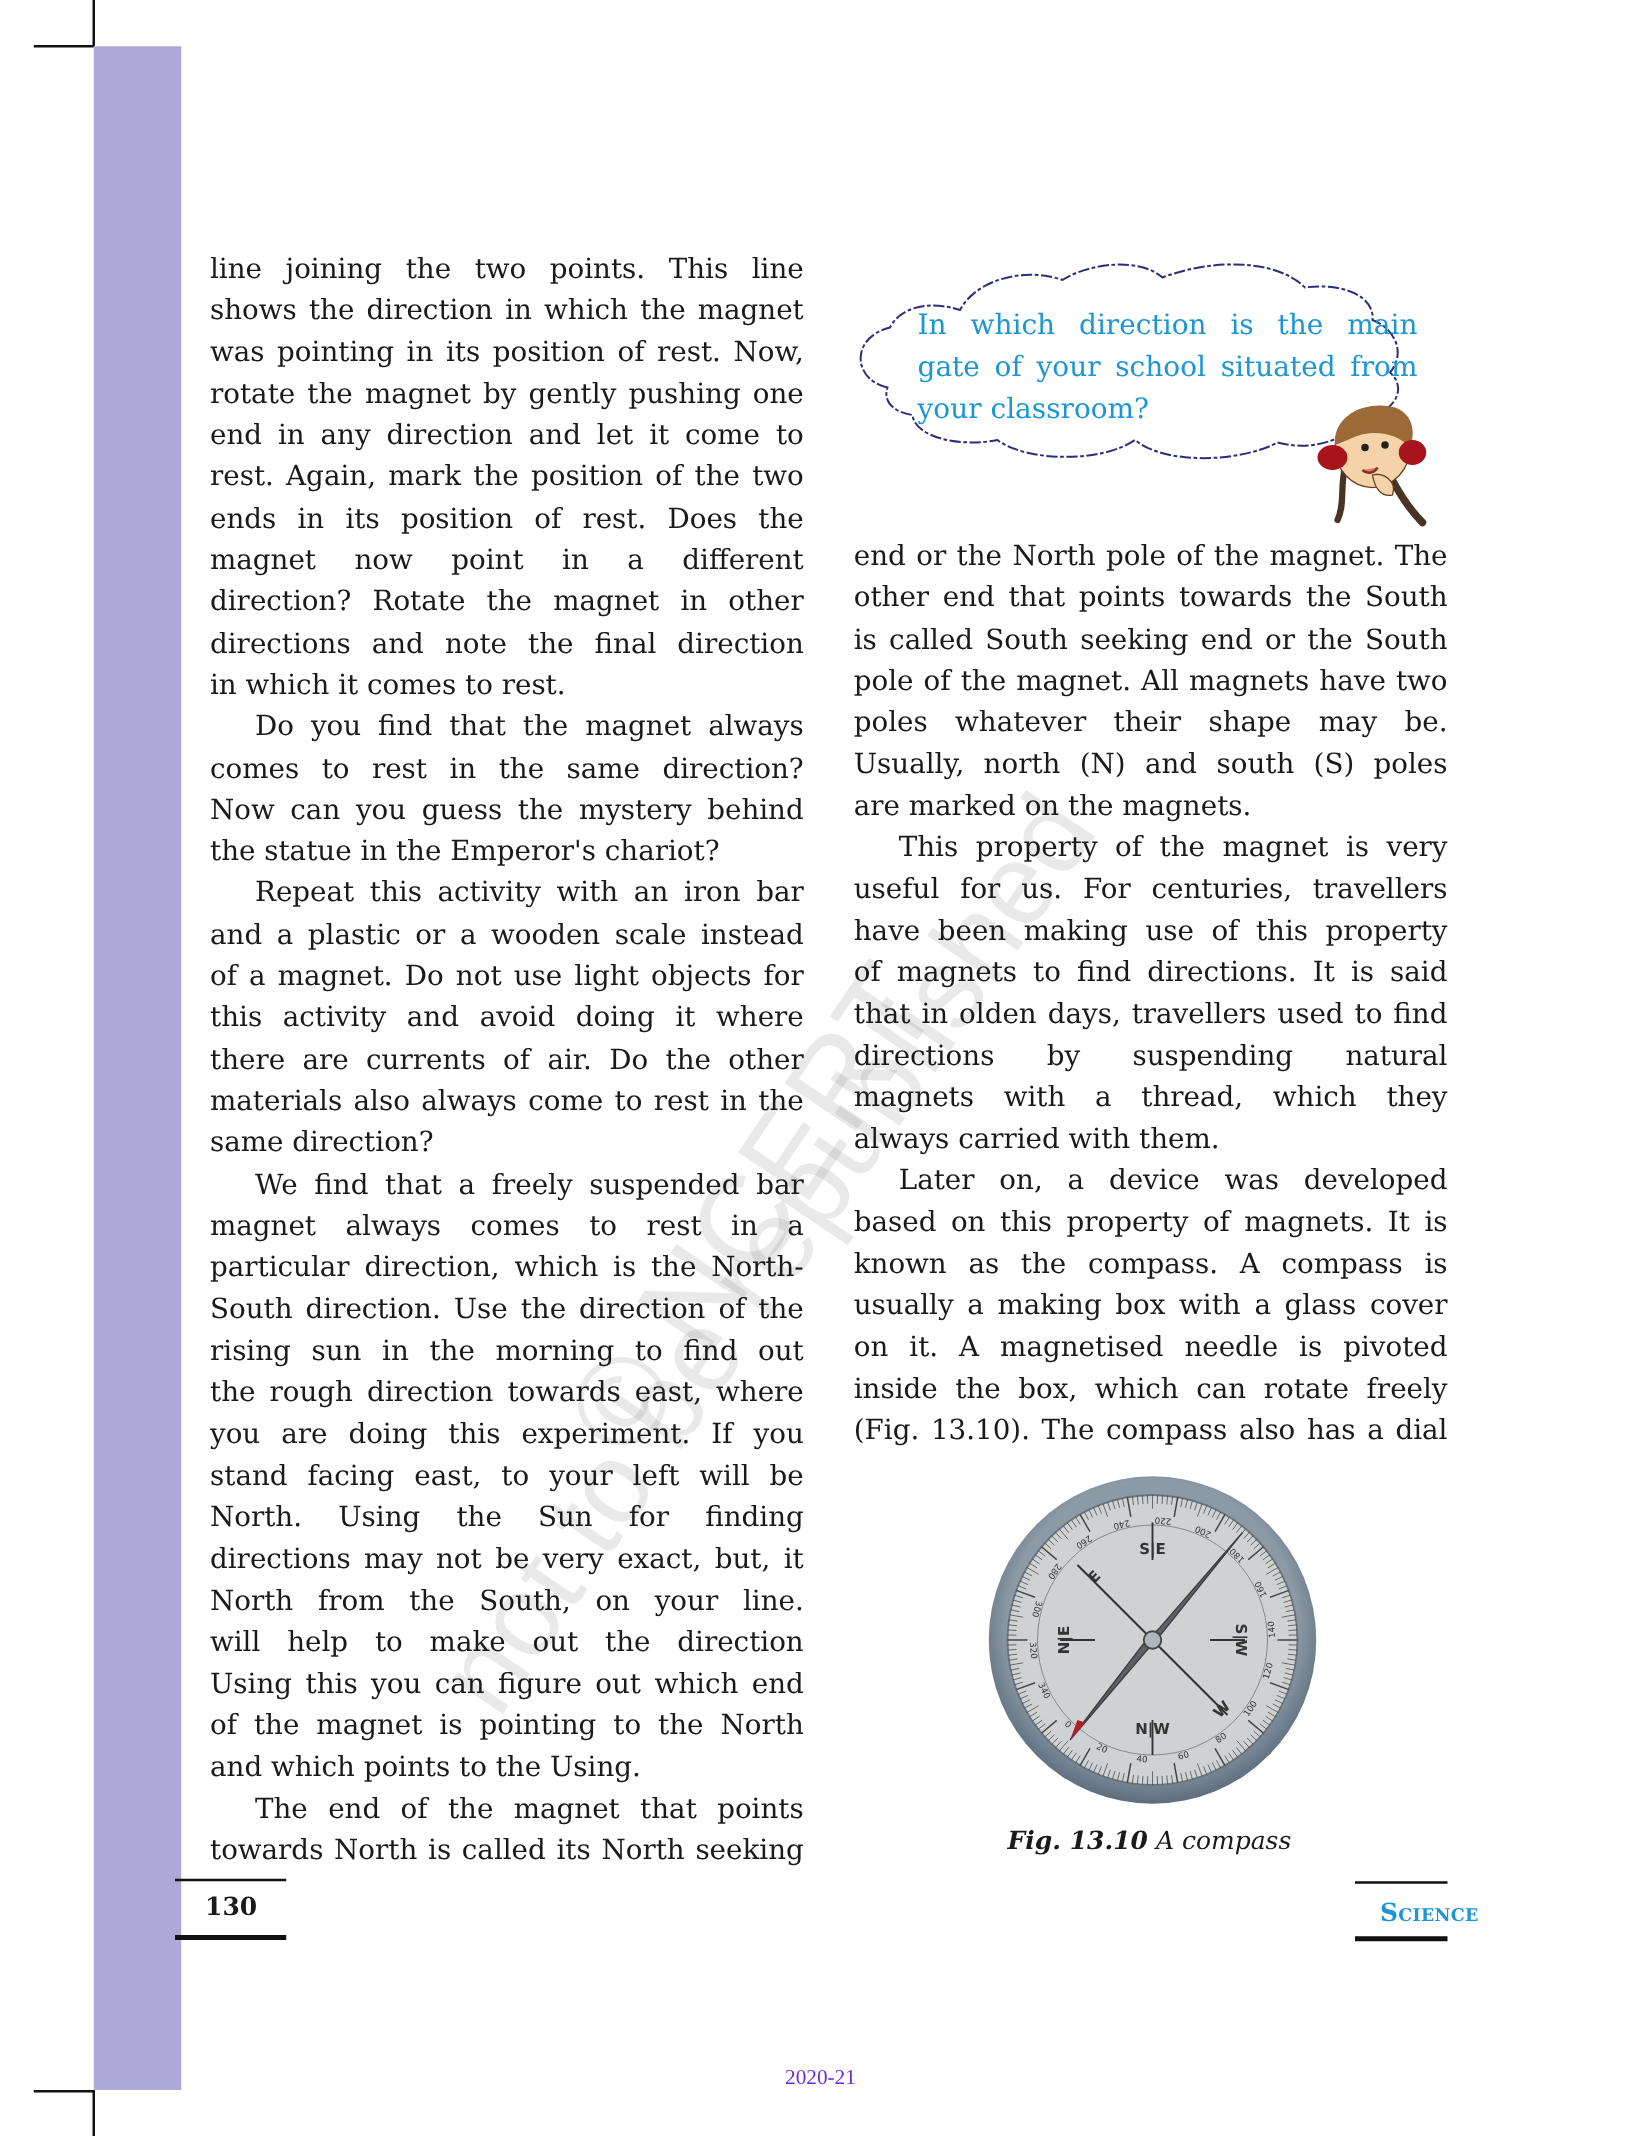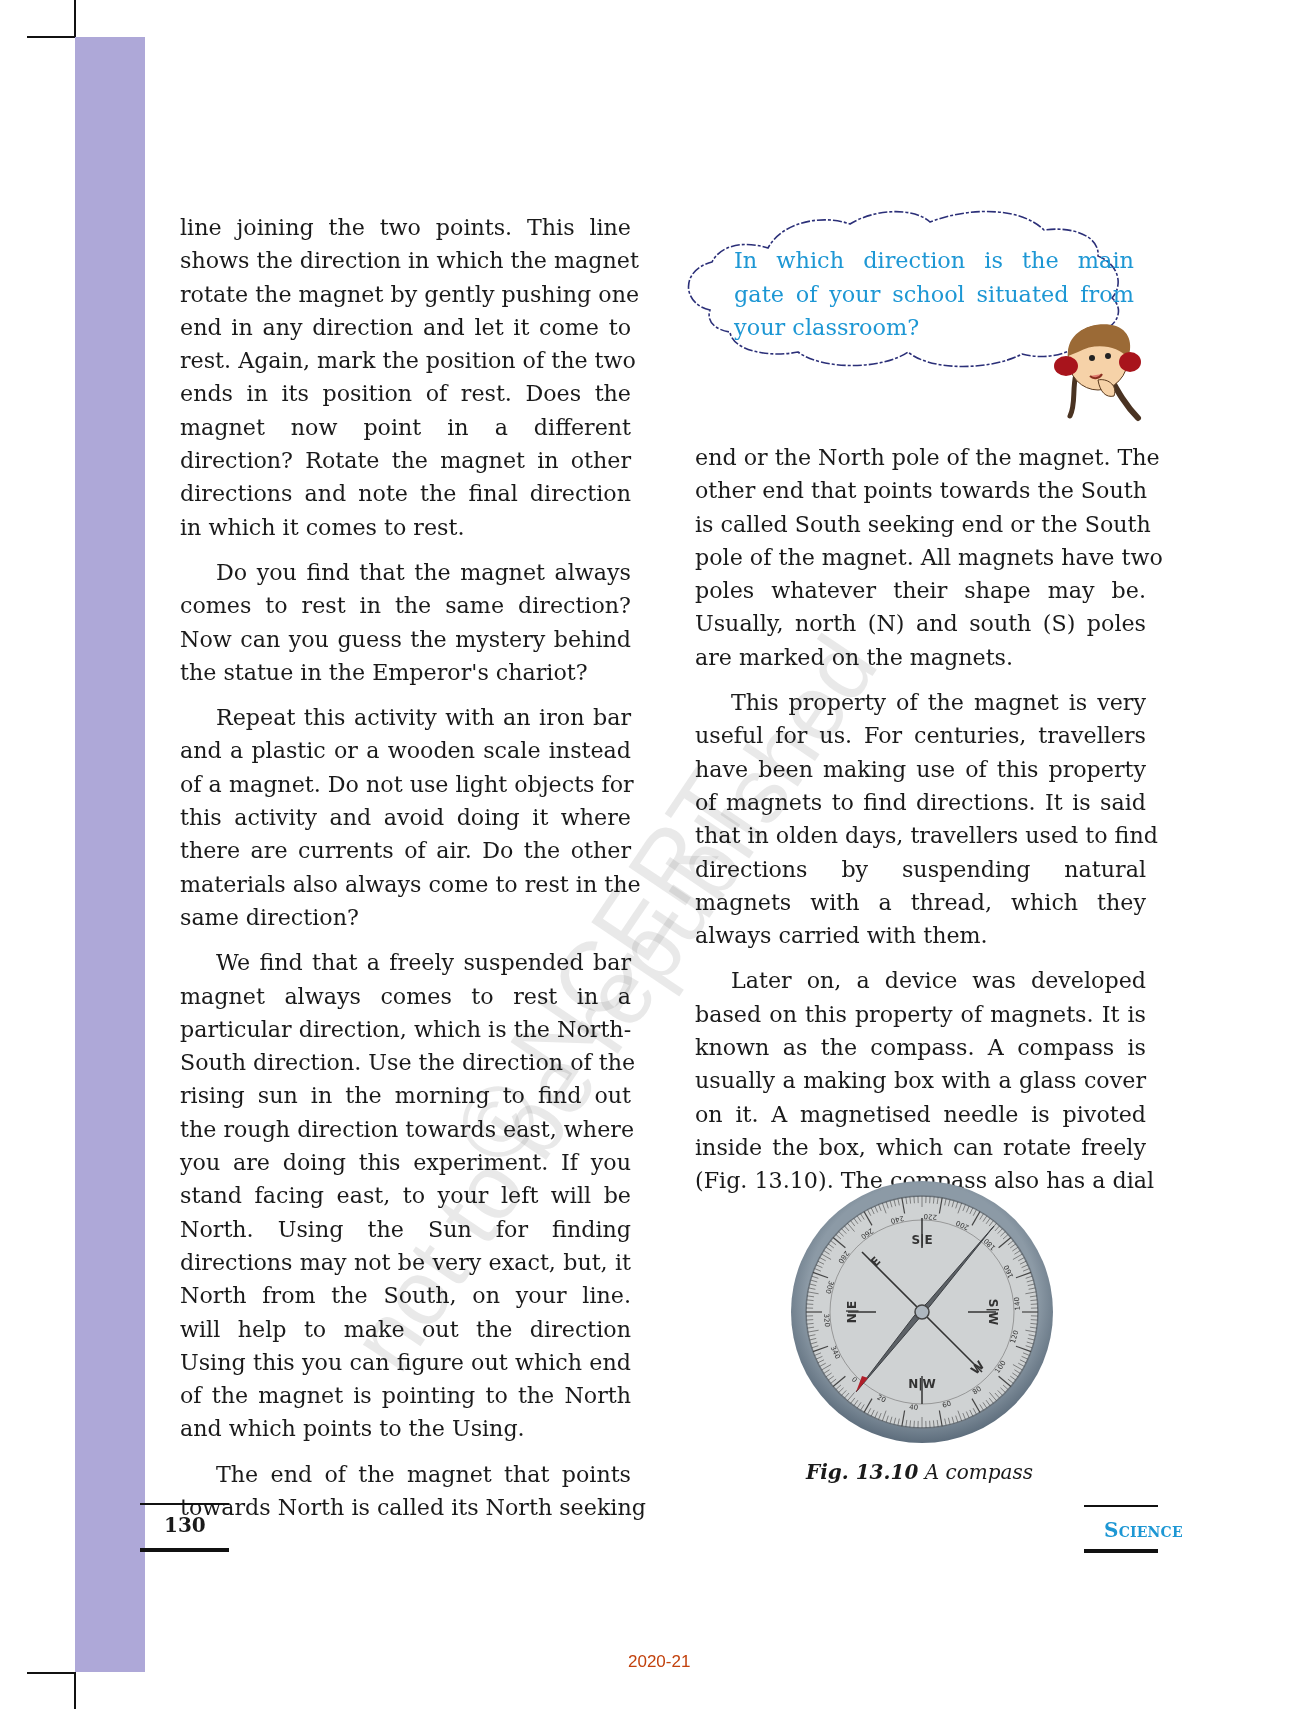--- a/index.html
+++ b/index.html
@@ -3,21 +3,21 @@
 <meta charset="utf-8">
 <style>
   html, body { margin: 0; padding: 0; background: #ffffff; }
   body { width: 1312px; height: 1709px; position: relative; overflow: hidden;
          font-family: "DejaVu Serif", "Liberation Serif", serif; color: #1a1a1a; }
 
   .crop { position: absolute; background: #111; }
   #sidebar { position: absolute; left: 75px; top: 37px; width: 70px; height: 1635px; background: #aea8d8; }
 
   .col { position: absolute; font-size: 22.2px; line-height: 33.3px; text-align: justify; }
-  .col p { margin: 12px; }
+  .col p { margin: 0; }
   .col p.indent { text-indent: 36px; }
   #left-col { left: 168px; top: 199px; width: 475px; }
   #right-col { left: 683px; top: 429px; width: 475px; }
   .line { display: block; text-align: justify; text-align-last: justify; white-space: nowrap; }
   .line.last { text-align-last: left; }
 
   #cloud { position: absolute; left: 672px; top: 200px; width: 500px; height: 190px; }
   #cloud svg { position: absolute; left: 0; top: 0; }
   #cloud-text { position: absolute; left: 62px; top: 44px; width: 400px; color: #1d97d4;
                 font-size: 22.4px; line-height: 33.5px; }
@@ -35,21 +35,21 @@
   #pagebox .rule-top { position: absolute; left: 0; top: 0; width: 89px; height: 2px; background: #111; }
   #pagebox .rule-bot { position: absolute; left: 0; top: 45px; width: 89px; height: 4px; background: #111; }
   #page-number { position: absolute; left: 24px; top: 10px; font-weight: bold; font-size: 20px; }
 
   #subjectbox { position: absolute; left: 1084px; top: 1505px; width: 74px; height: 50px; }
   #subjectbox .rule-top { position: absolute; left: 0; top: 0; width: 74px; height: 2px; background: #111; }
   #subjectbox .rule-bot { position: absolute; left: 0; top: 44px; width: 74px; height: 4px; background: #111; }
   #subject-label { position: absolute; left: 20px; top: 13px; color: #1d97d4; font-weight: bold;
                    font-size: 20px; font-variant: small-caps; letter-spacing: 0.2px; }
 
-  #year { position: absolute; left: 628px; top: 1652px; font-family: Liberation Sans, sans-serif; font-size: 17px; color: #c2410c; }
+  #year { position: absolute; left: 628px; top: 1652px; font-family: Liberation Serif, serif; font-size: 17px; color: #6d28d9; }
 
   .watermark { position: absolute; color: rgba(120,120,120,0.16); font-family: "Liberation Sans", sans-serif;
                white-space: nowrap; transform-origin: left top; pointer-events: none; }
   #wm1 { left: 430px; top: 1120px; font-size: 100px; transform: rotate(-56deg); }
   #wm2 { left: 330px; top: 1330px; font-size: 92px; transform: rotate(-56deg); }
 </style>
 </head>
 <body>
 
 <div class="crop" style="left:74px;top:0;width:1.5px;height:37px;"></div>
@@ -59,20 +59,21 @@
 
 <div id="sidebar"></div>
 
 <div id="wm1" class="watermark">© NCERT</div>
 <div id="wm2" class="watermark">not to be republished</div>
 
 <div id="left-col" class="col">
     <p>
       <span class="line">line joining the two points. This line</span>
       <span class="line">shows the direction in which the magnet</span>
+      <span class="line">was pointing in its position of rest. Now,</span>
       <span class="line">rotate the magnet by gently pushing one</span>
       <span class="line">end in any direction and let it come to</span>
       <span class="line">rest. Again, mark the position of the two</span>
       <span class="line">ends in its position of rest. Does the</span>
       <span class="line">magnet now point in a different</span>
       <span class="line">direction? Rotate the magnet in other</span>
       <span class="line">directions and note the final direction</span>
       <span class="line last">in which it comes to rest.</span>
     </p>
     <p class="indent" style="text-indent: 0px;">

